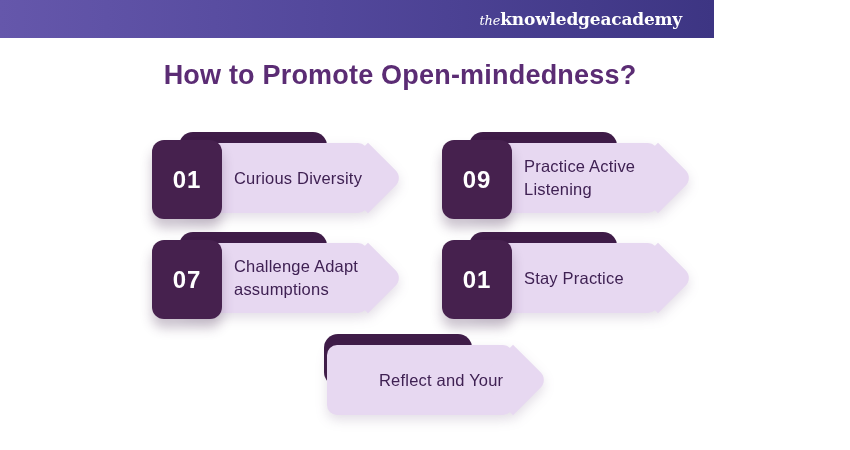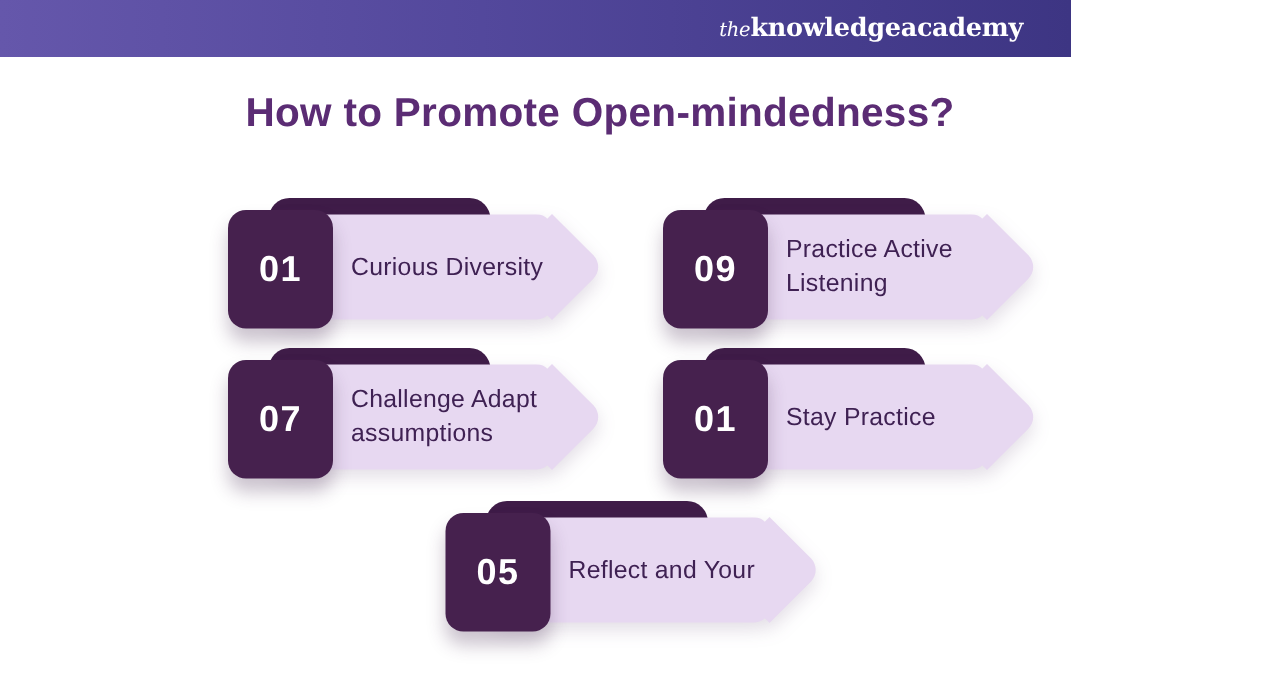--- a/index.html
+++ b/index.html
@@ -183,16 +183,15 @@
     <div class="num-badge">01</div>
   </div>
 
   <div class="arrow-item item-5">
     <div class="back-shape"></div>
     <div class="arrow-shape">
       <div class="arrow-body"></div>
       <div class="arrow-tip"></div>
     </div>
     <div class="item-label">Reflect and Your</div>
-    <div class="num-badge">05</div>
   </div>
 
 </div>
 
 </body></html>

